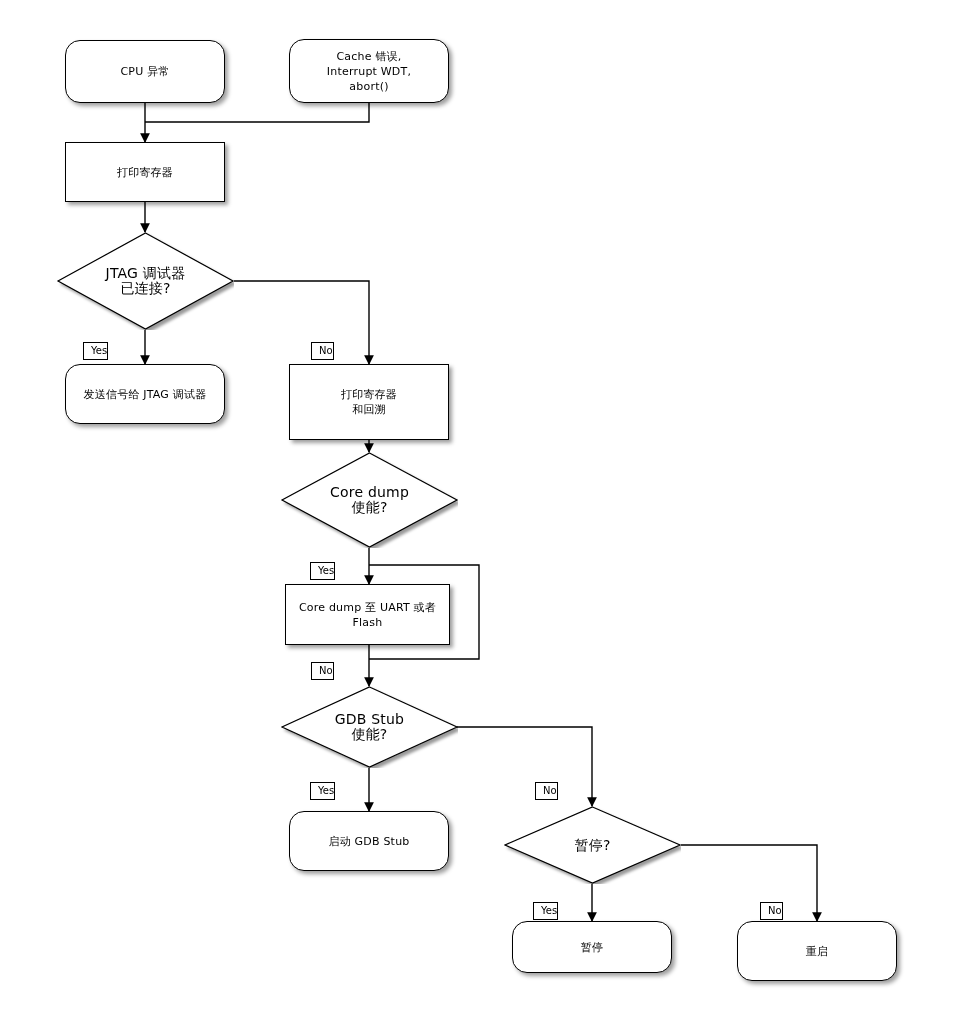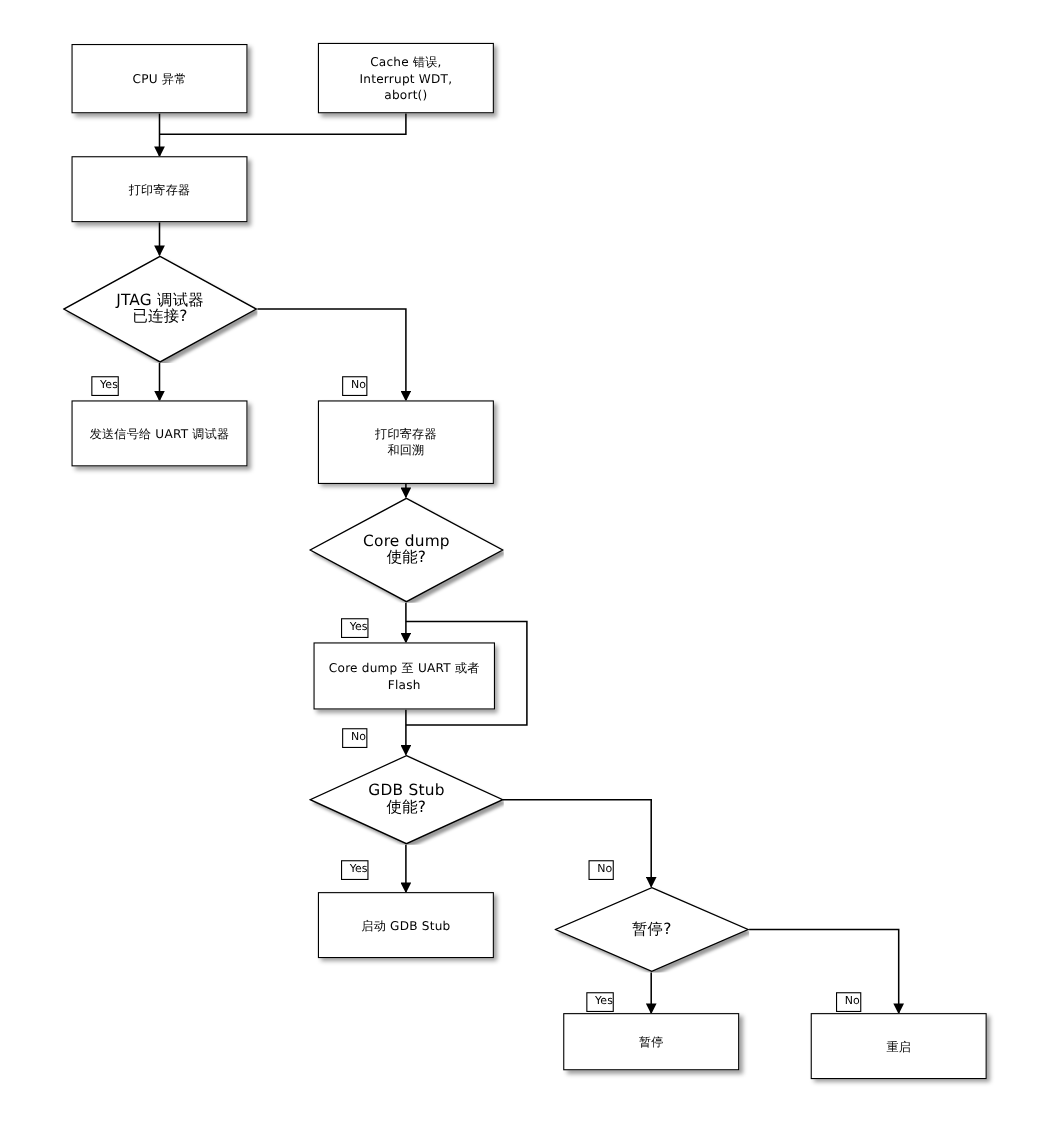--- a/index.html
+++ b/index.html
@@ -38,21 +38,21 @@
     z-index: 3;
   }
   .node.rect {
     background: #ffffff;
     border: 1px solid #000000;
     box-shadow: 3px 3px 4px rgba(0,0,0,0.38);
   }
   .node.rounded {
     background: #ffffff;
     border: 1px solid #000000;
-    border-radius: 0;
+    border-radius: 15px;
     box-shadow: 3px 3px 4px rgba(0,0,0,0.38);
   }
   .node .label {
     display: block;
     white-space: pre-line;
     padding: 0 6px;
   }
   .diamond {
     position: absolute;
     z-index: 3;
@@ -152,21 +152,21 @@
       <filter id="sh1" x="-30%" y="-30%" width="180%" height="180%">
         <feDropShadow dx="3" dy="3" stdDeviation="1.6" flood-color="#000000" flood-opacity="0.40"></feDropShadow>
       </filter>
       <polygon points="88.5,1 176,49 88.5,97 1,49" fill="#ffffff" stroke="#000000" stroke-width="1.2" filter="url(#sh1)"></polygon>
     </svg>
     <div class="dlabel">JTAG 调试器
 已连接?</div>
   </div>
 
   <div class="node rounded" style="left:65px; top:364px; width:160px; height:60px;">
-    <span class="label">发送信号给 UART 调试器</span>
+    <span class="label">发送信号给 JTAG 调试器</span>
   </div>
 
   <div class="node rect" style="left:289px; top:364px; width:160px; height:76px;">
     <span class="label">打印寄存器
 和回溯</span>
   </div>
 
   <div class="diamond" style="left:281px; top:452px; width:177px; height:96px;">
     <svg class="dshape" viewBox="0 0 177 96" xmlns="http://www.w3.org/2000/svg">
       <filter id="sh2" x="-30%" y="-30%" width="180%" height="180%">

